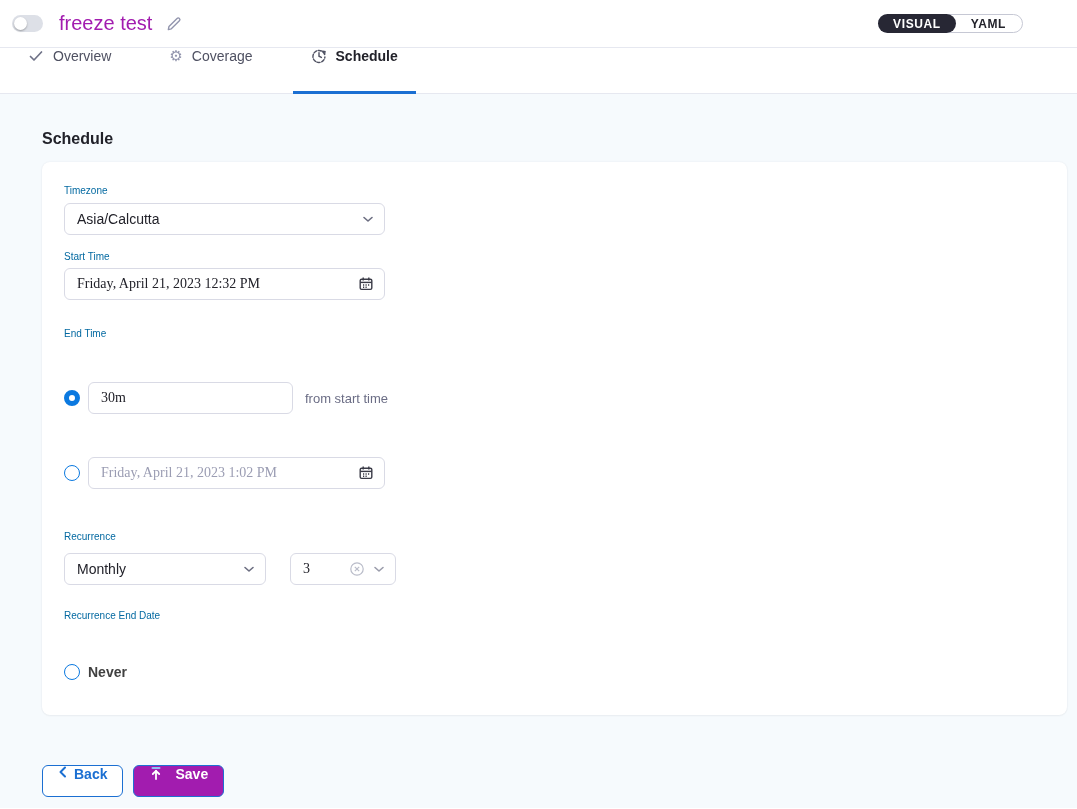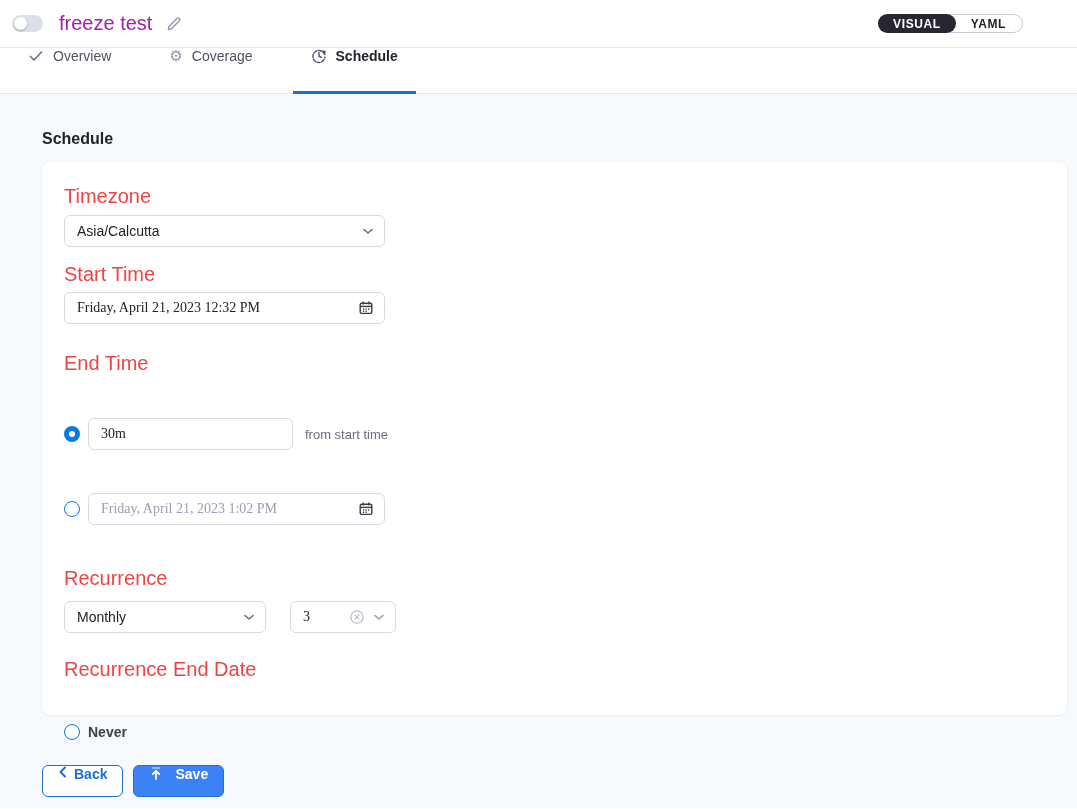--- a/index.html
+++ b/index.html
@@ -59,21 +59,21 @@
   .content { height:714px; background:#f6fafd; }
   .section-heading { margin:0; padding:36px 0 0 42px; font-size:16px; font-weight:bold; color:#22222a; }
 
   .card {
     margin:14px 10px 0 42px; height:553px;
     background:#fff; border-radius:8px;
     box-shadow:0 0 2px rgba(40,41,61,.08), 0 1px 2px rgba(40,41,61,.04);
     padding:23px 0 0 22px;
   }
 
-  .field-label { font-size:20px; font-weight:500; color:#ef4444; }
+  .field-label { font-size:10px; font-weight:500; color:#0369a1; }
 
   .box {
     height:32px; border:1px solid #d9dae5; border-radius:6px; background:#fff;
     display:flex; align-items:center; padding:0 10px 0 12px;
     font-size:14px; font-weight:500; color:#22222a;
   }
   .box input {
     border:none; outline:none; background:transparent; padding:0; margin:0;
     font-family:Liberation Serif, serif;
     font-size:14px; font-weight:500; color:#22222a; flex:1; min-width:0;
@@ -102,21 +102,21 @@
   .chev { display:flex; align-items:center; }
 
   
   .footer { display:flex; align-items:center; gap:10px; padding:50px 0 0 42px; }
   .btn {
     height:32px; border-radius:6px; font-size:14px; font-weight:bold;
     display:flex; align-items:flex-start; gap:7px; padding:0 15px; cursor:pointer;
     font-family:"Liberation Sans", sans-serif;
   }
   .btn-back { background:#fff; border:1px solid #1b6fd2; color:#1b6fd2; }
-  .btn-save { background:#3b82f6; border:1px solid #1f6fd2; color:#fff;gap:12px; }
+  .btn-save { background:#a21caf; border:1px solid #1f6fd2; color:#fff;gap:12px; }
 
   svg { display:block; }
 </style>
 </head>
 <body>
 
 <div class="header">
   <div class="toggle">
     <div class="knob"></div>
   </div>

